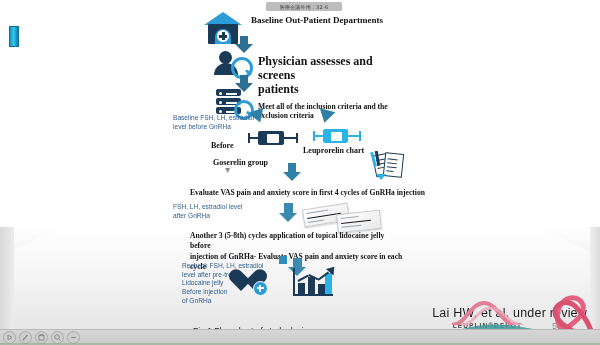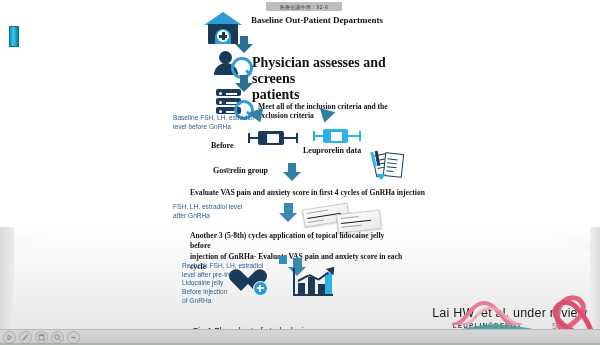--- a/index.html
+++ b/index.html
@@ -131,21 +131,21 @@
     <div class="arr-shaft" style="left:6px;top:0;width:8px;height:9px;"></div>
     <div class="arr-head" style="left:1px;top:8px;"></div>
   </div>
 
   <div class="ico" style="left:214px;top:51px;width:40px;height:26px;">
     <div class="per-head"></div>
     <div class="per-body"></div>
     <div class="mag-ring" style="left:17px;top:6px;width:16px;height:16px;"></div>
     <div class="mag-handle" style="left:31px;top:20px;width:7px;height:3px;transform:rotate(40deg);"></div>
   </div>
-  <div class="t" style="left:252px;top:55px;font-size:14px;width:140px;white-space:pre-line;">Physician assesses and screens
+  <div class="t" style="left:258px;top:55px;font-size:12px;width:140px;white-space:pre-line;">Physician assesses and screens
 patients</div>
 
   <div class="ico arr-dk" style="left:234px;top:75px;width:20px;height:18px;">
     <div class="arr-shaft" style="left:6px;top:0;width:8px;height:9px;"></div>
     <div class="arr-head" style="left:1px;top:8px;"></div>
   </div>
 
   <div class="ico" style="left:216px;top:89px;width:40px;height:26px;">
     <div class="srv" style="left:0;top:0;width:25px;height:7px;">
         <i></i>
@@ -173,33 +173,33 @@
 
   <div class="ico" style="left:248px;top:129px;width:52px;height:18px;">
     <div class="syr-body" style="left:10px;top:2px;width:26px;height:14px;background:#1b3a57;"></div>
     <div class="syr-pl" style="left:19px;top:4.5px;width:12px;height:9px;"></div>
     <div class="syr-nd" style="left:0px;top:8px;width:11px;background:#1b3a57;"></div>
     <div class="syr-cap" style="left:0px;top:4px;height:10px;background:#1b3a57;"></div>
     <div class="syr-nd" style="left:36px;top:8px;width:12px;background:#1b3a57;"></div>
     <div class="syr-cap" style="left:48px;top:4px;height:10px;background:#1b3a57;"></div>
   </div>
   <div class="t" style="left:211px;top:141px;font-size:8px;white-space:nowrap;">Before</div>
-  <div class="t" style="left:213px;top:166px;font-size:8px;white-space:nowrap;">Goserelin group</div>
+  <div class="t" style="left:213px;top:158px;font-size:8px;white-space:nowrap;">Goserelin group</div>
 
   <div style="position:absolute;left:225px;top:168px;width:0;height:0;border-left:3px solid transparent;border-right:2px solid transparent;border-top:5px solid #8c8c8c;"></div>
 
   <div class="ico" style="left:313px;top:127px;width:50px;height:18px;">
     <div class="syr-body" style="left:10px;top:2px;width:25px;height:14px;background:#2bb3e8;"></div>
     <div class="syr-pl" style="left:18px;top:4.5px;width:11px;height:9px;"></div>
     <div class="syr-nd" style="left:0px;top:8px;width:11px;background:#2bb3e8;"></div>
     <div class="syr-cap" style="left:0px;top:4px;height:10px;background:#2bb3e8;"></div>
     <div class="syr-nd" style="left:35px;top:8px;width:11px;background:#2bb3e8;"></div>
     <div class="syr-cap" style="left:46px;top:4px;height:10px;background:#2bb3e8;"></div>
   </div>
-  <div class="t" style="left:303px;top:146px;font-size:8px;white-space:nowrap;">Leuprorelin  data</div>
+  <div class="t" style="left:303px;top:146px;font-size:8px;white-space:nowrap;">Leuprorelin  chart</div>
 
   <div class="ico" style="left:370px;top:150px;width:38px;height:34px;">
     <div class="doc" style="left:4px;top:4px;width:15px;height:20px;transform:rotate(-12deg);">
       <b style="top:4px;width:9px;"></b>
         <b style="top:8px;width:9px;"></b>
         <b style="top:12px;width:7px;"></b>
     </div>
     <div class="doc" style="left:14px;top:3px;width:17px;height:22px;transform:rotate(6deg);">
       <b style="top:5px;width:10px;"></b>
         <b style="top:9px;width:10px;"></b>

